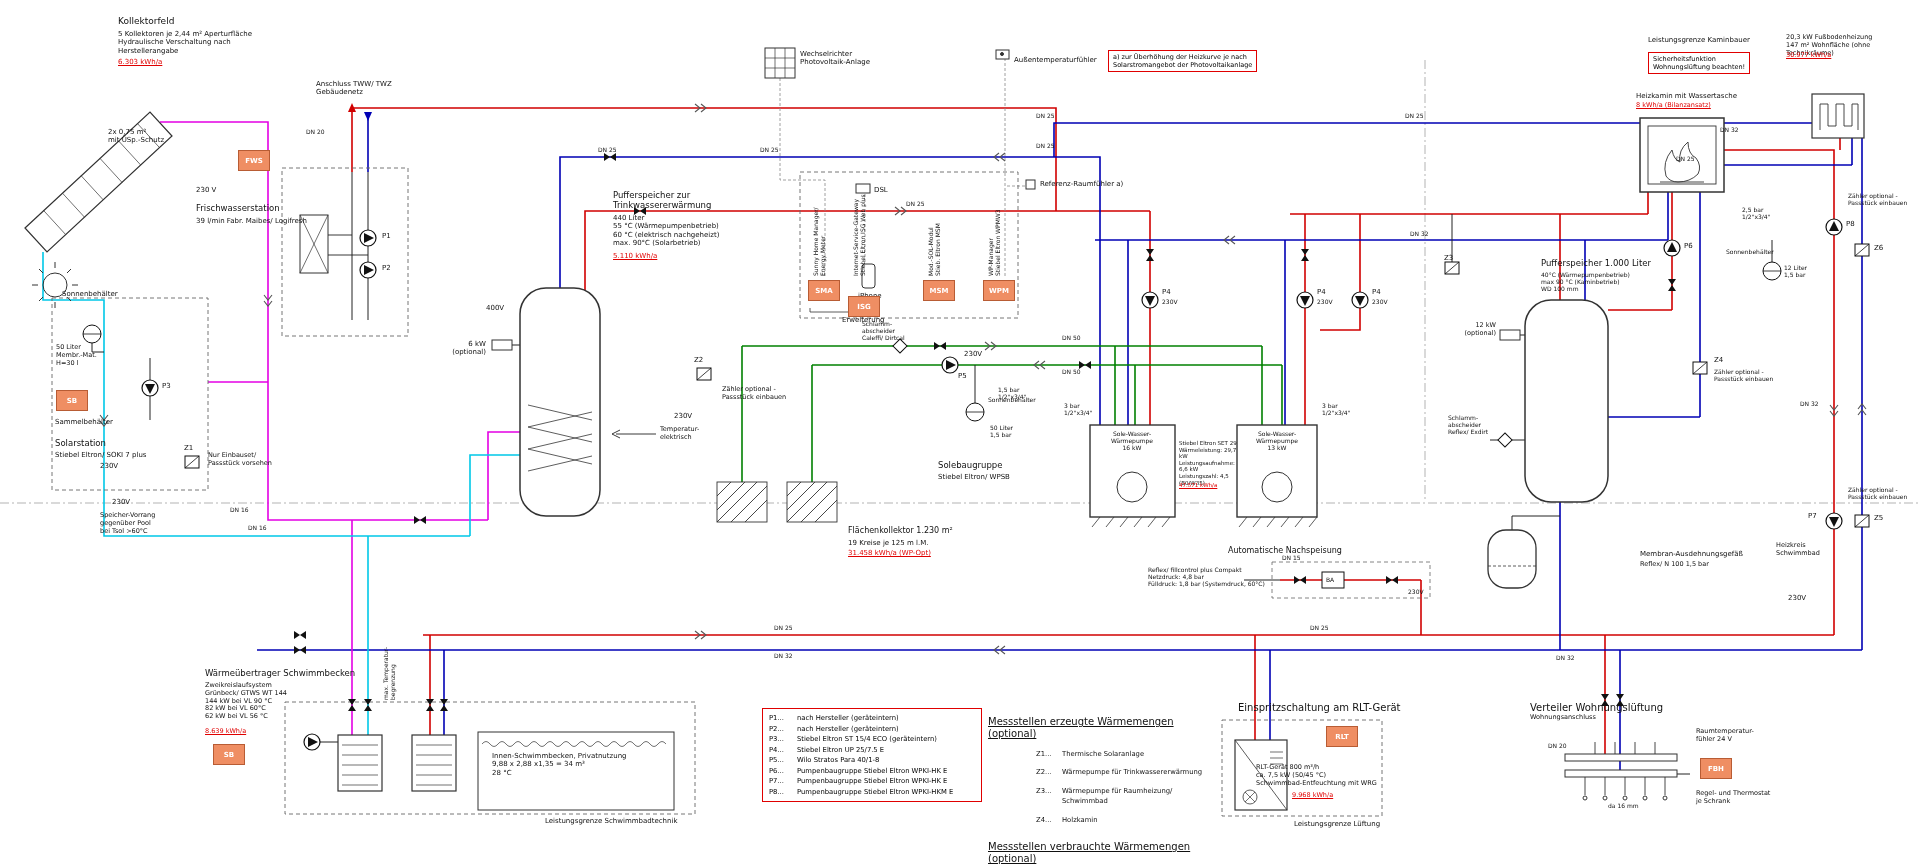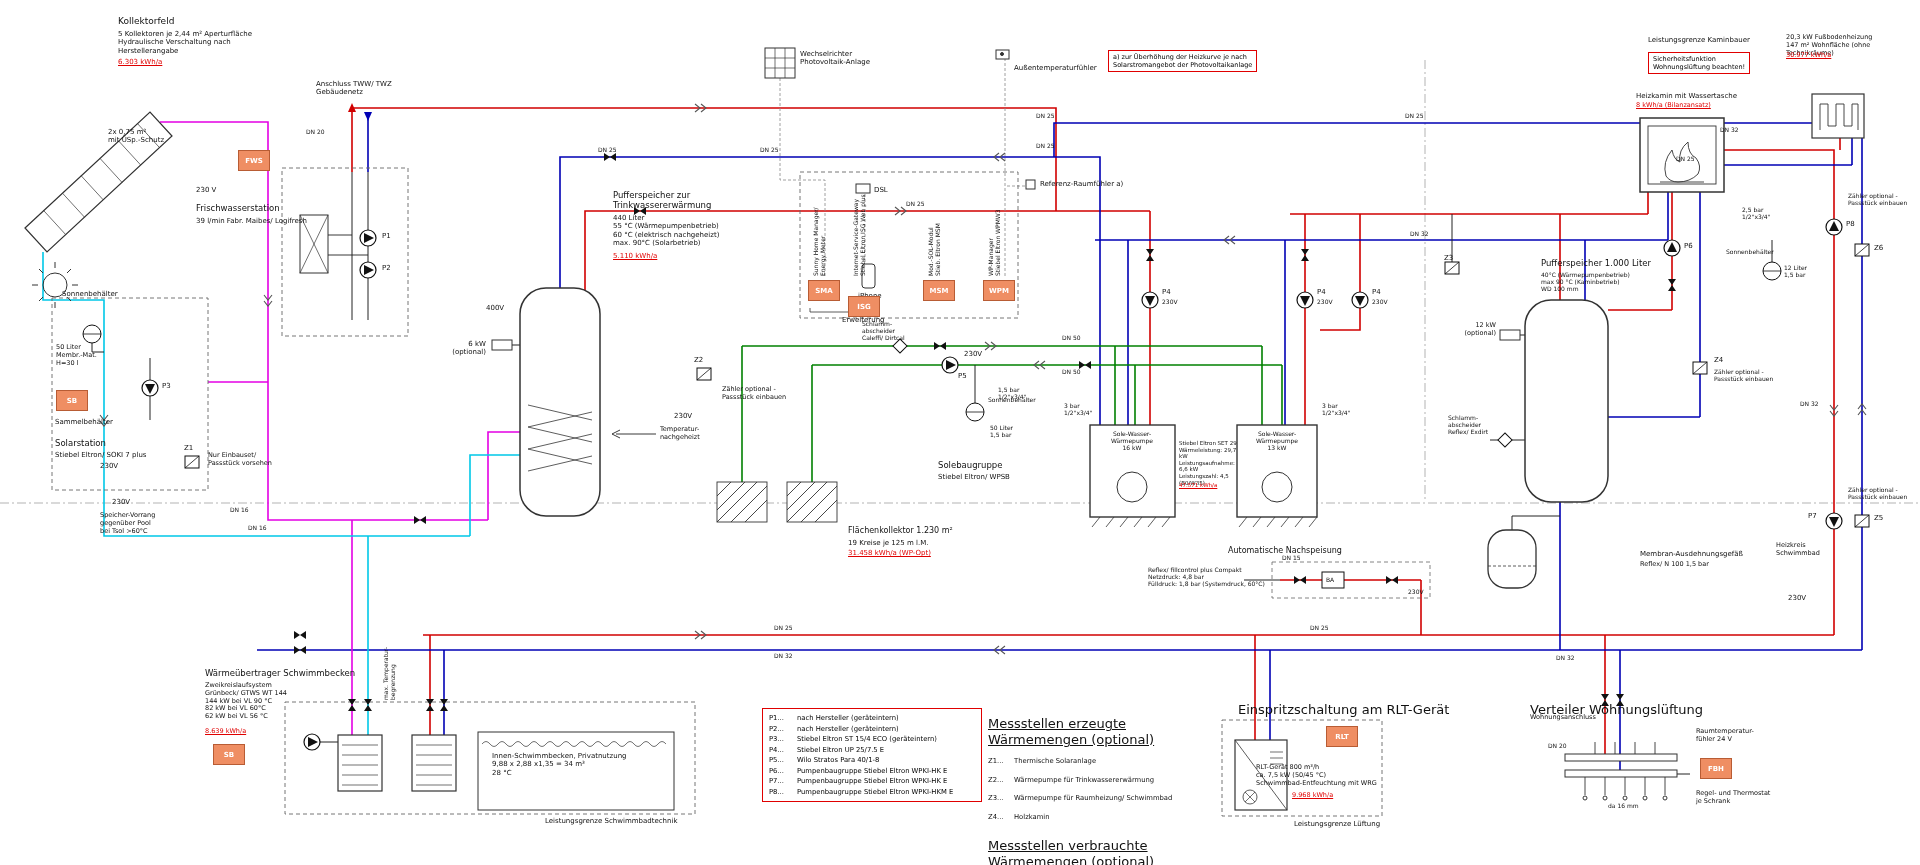--- a/index.html
+++ b/index.html
@@ -1,34 +1,34 @@
 <!DOCTYPE html>
 <html><head>
 <meta charset="utf-8">
 <style>
   html,body{margin:0;padding:0;background:#fff;}
   #canvas{position:relative;width:1920px;height:865px;background:#fff;overflow:hidden;
           font-family:"DejaVu Sans",sans-serif;border-radius:16px;}
   #pipes{position:absolute;left:0;top:0;z-index:1;}
   .lbl{position:absolute;z-index:3;font-size:7px;color:#111;white-space:pre-line;line-height:1.2;}
-  .s55{font-size:5.5px}.s6{font-size:6px}.s65{font-size:6.5px}.s75{font-size:13px}
+  .s55{font-size:5.5px}.s6{font-size:6px}.s65{font-size:6.5px}.s75{font-size:10px}
   .s8{font-size:8px}.s85{font-size:8.5px}.s9{font-size:9px}
   .red{color:#e00000;text-decoration:underline;}
   .rt{text-align:right;}
   .ctr{text-align:center;}
   .tag{position:absolute;z-index:4;width:30px;height:19px;background:#ef8e63;border:1px solid #b85c34;
        color:#fff;font-size:7px;font-weight:bold;display:flex;align-items:center;justify-content:center;}
   .redbox{position:absolute;z-index:3;border:1.2px solid #e00000;background:#fff;padding:2px 4px;
           font-size:6.5px;white-space:pre-line;line-height:1.25;}
   .vlabel{transform:rotate(-90deg);transform-origin:0 0;}
   .panel{position:absolute;z-index:3;border:1.5px solid #e00000;background:#fff;padding:4px 6px;}
   .lrow{display:flex;font-size:6.8px;line-height:1.55;}
   .lrow .code{width:28px;flex:none;}
   .u{text-decoration:underline;}
-  .mrow{display:flex;font-size:6.8px;line-height:1.5;}
+  .mrow{display:flex;font-size:6.8px;line-height:1.5;margin-left:48px;}
   .mrow .code{width:26px;flex:none;}
 </style>
 </head>
 <body>
 
 <div id="canvas">
 
   <svg id="pipes" width="1920" height="865" viewBox="0 0 1920 865">
     <defs>
       <g id="pp">
@@ -371,29 +371,29 @@
 (optional)</div>
   <div class="lbl" style="left:486px;top:304px">400V</div>
   <div class="lbl s85" style="left:613px;top:190px">Pufferspeicher zur
 Trinkwassererwärmung</div>
   <div class="lbl" style="left:613px;top:214px">440 Liter
 55 °C (Wärmepumpenbetrieb)
 60 °C (elektrisch nachgeheizt)
 max. 90°C (Solarbetrieb)</div>
   <div class="lbl red" style="left:613px;top:252px">5.110 kWh/a</div>
   <div class="lbl s65" style="left:660px;top:426px">Temperatur-
-nachgeheizt</div>
+elektrisch</div>
   <div class="lbl" style="left:694px;top:356px">Z2</div>
   <div class="lbl s65" style="left:722px;top:386px">Zähler optional -
 Passstück einbauen</div>
   <div class="lbl" style="left:674px;top:412px">230V</div>
 
   <div class="lbl" style="left:800px;top:50px">Wechselrichter
 Photovoltaik-Anlage</div>
-  <div class="lbl" style="left:1014px;top:64px">Außentemperaturfühler</div>
+  <div class="lbl" style="left:1014px;top:56px">Außentemperaturfühler</div>
   <div class="redbox" style="left:1108px;top:50px">a) zur Überhöhung der Heizkurve je nach
 Solarstromangebot der Photovoltaikanlage</div>
   <div class="lbl" style="left:874px;top:186px">DSL</div>
   <div class="lbl" style="left:1040px;top:180px">Referenz-Raumfühler a)</div>
   <div class="lbl s6 vlabel" style="left:812px;top:276px;width:100px">Sunny Home Manager/
 Energy Meter</div>
   <div class="lbl s6 vlabel" style="left:852px;top:276px;width:100px">Internet-Service-Gateway
 Stiebel Eltron ISG Web plus</div>
   <div class="lbl s6 vlabel" style="left:927px;top:276px;width:100px">Mod.-SOL-Modul
 Stieb. Eltron MSM</div>

